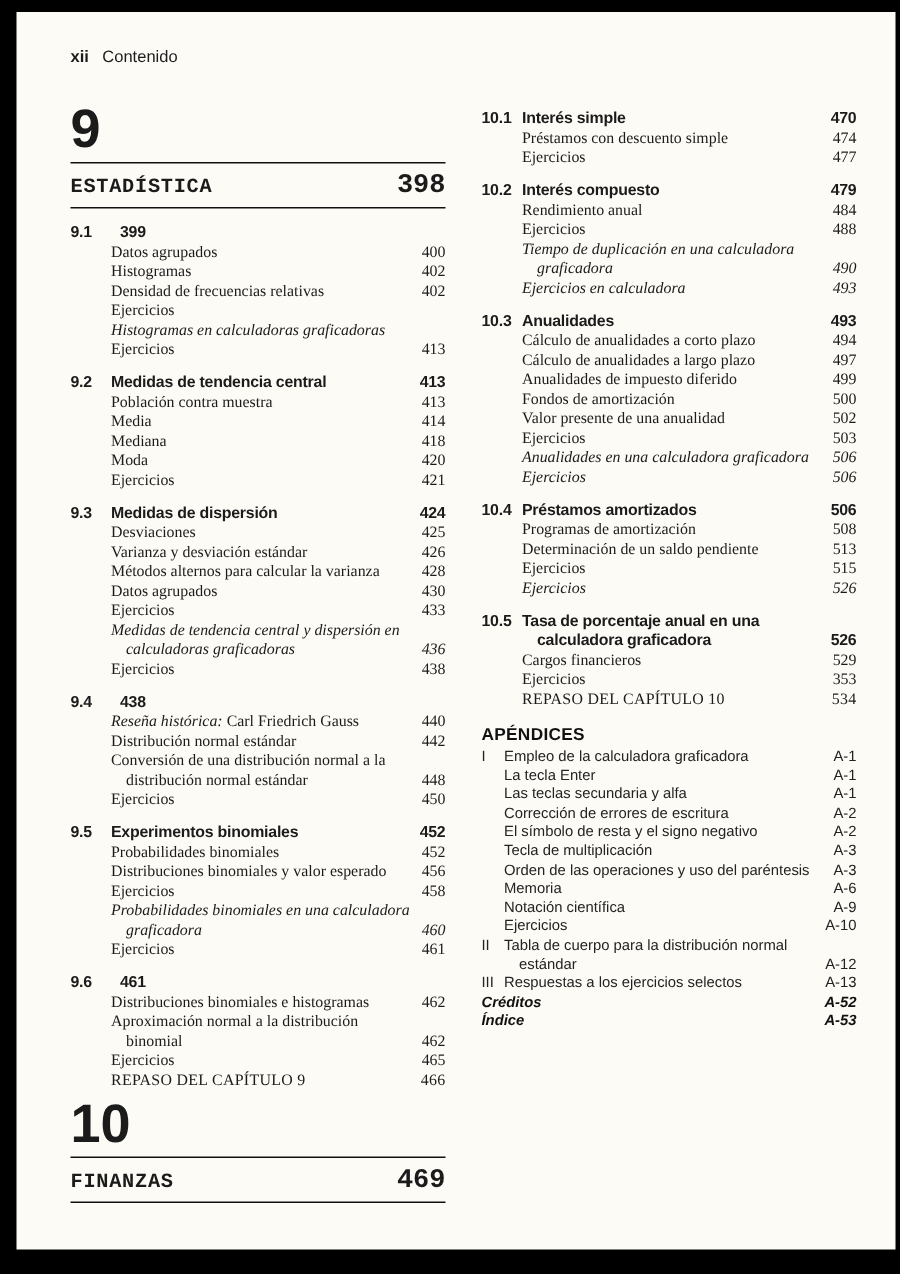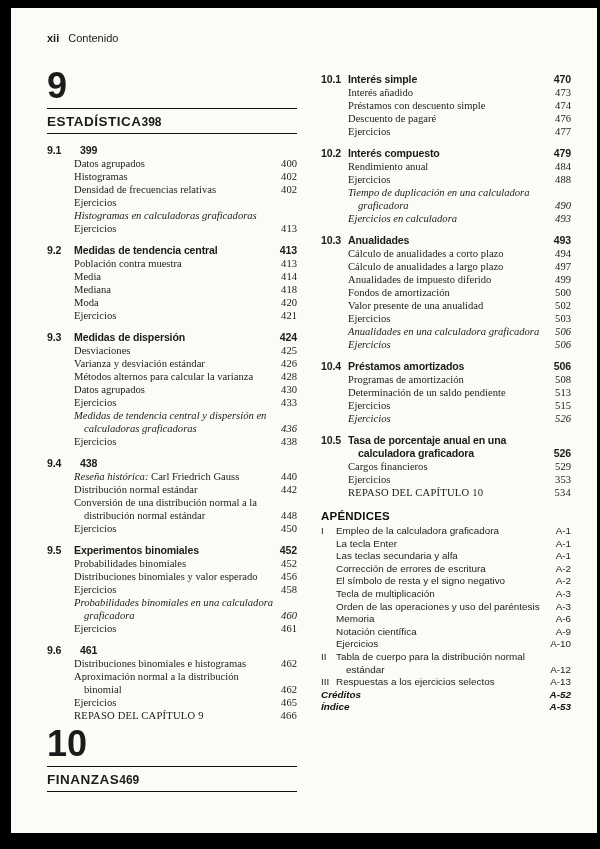--- a/index.html
+++ b/index.html
@@ -13,25 +13,25 @@
   .running-head { font-family:"Liberation Sans", sans-serif; font-size:11px; margin-bottom:20px; }
   .folio { font-weight:bold; margin-right:9px; }
 
   .columns { display:flex; gap:24px; }
   .col { flex:1; min-width:0; }
 
   
   .chapter { margin-top:4px; margin-bottom:10px; }
   .chapter-number { font-family:"Liberation Sans", sans-serif; font-weight:bold;
                     font-size:36px; line-height:1; padding-bottom:4px; border-bottom:1.6px solid #111; }
-  .chapter-title-row { display:flex; justify-content:flex-start; align-items:baseline;
+  .chapter-title-row { display:flex; justify-content:space-between; align-items:baseline;
                        padding:5px 0 4px; border-bottom:1.6px solid #111;
-                       font-family:Liberation Sans, sans-serif; font-weight:bold; }
+                       font-family:Liberation Mono, monospace; font-weight:bold; }
   .chapter-title { font-size:13.5px; letter-spacing:.5px; text-transform:uppercase; }
-  .chapter-page  { font-size:12px; }
+  .chapter-page  { font-size:18px; }
 
   
   .section { margin-top:9px; }
   .sec-head { display:flex; align-items:flex-end; font-family:"Liberation Sans", sans-serif;
               font-weight:bold; font-size:10.6px; line-height:13px; letter-spacing:-.15px; }
   .sec-num { align-self:flex-start; flex:0 0 27px; }
   .sec-title { flex:1; padding-left:10px; text-indent:-10px; }
   .sec-page { margin-left:6px; white-space:nowrap; }
   .entries { margin-left:27px; }
 
@@ -253,30 +253,22 @@
         </div>
       <div class="col" id="col-1">
           <div class="section">
             <div class="sec-head">
               <span class="sec-num">10.1</span>
               <span class="sec-title">Interés simple</span>
               <span class="sec-page">470</span>
             </div>
             <div class="entries">
               <div class="entry">
-                <span class="entry-text">Interés añadido</span>
-                <span class="entry-page">473</span>
-              </div>
-              <div class="entry">
                 <span class="entry-text">Préstamos con descuento simple</span>
                 <span class="entry-page">474</span>
-              </div>
-              <div class="entry">
-                <span class="entry-text">Descuento de pagaré</span>
-                <span class="entry-page">476</span>
               </div>
               <div class="entry">
                 <span class="entry-text">Ejercicios</span>
                 <span class="entry-page">477</span>
               </div>
             </div>
           </div>
           <div class="section">
             <div class="sec-head">
               <span class="sec-num">10.2</span>

